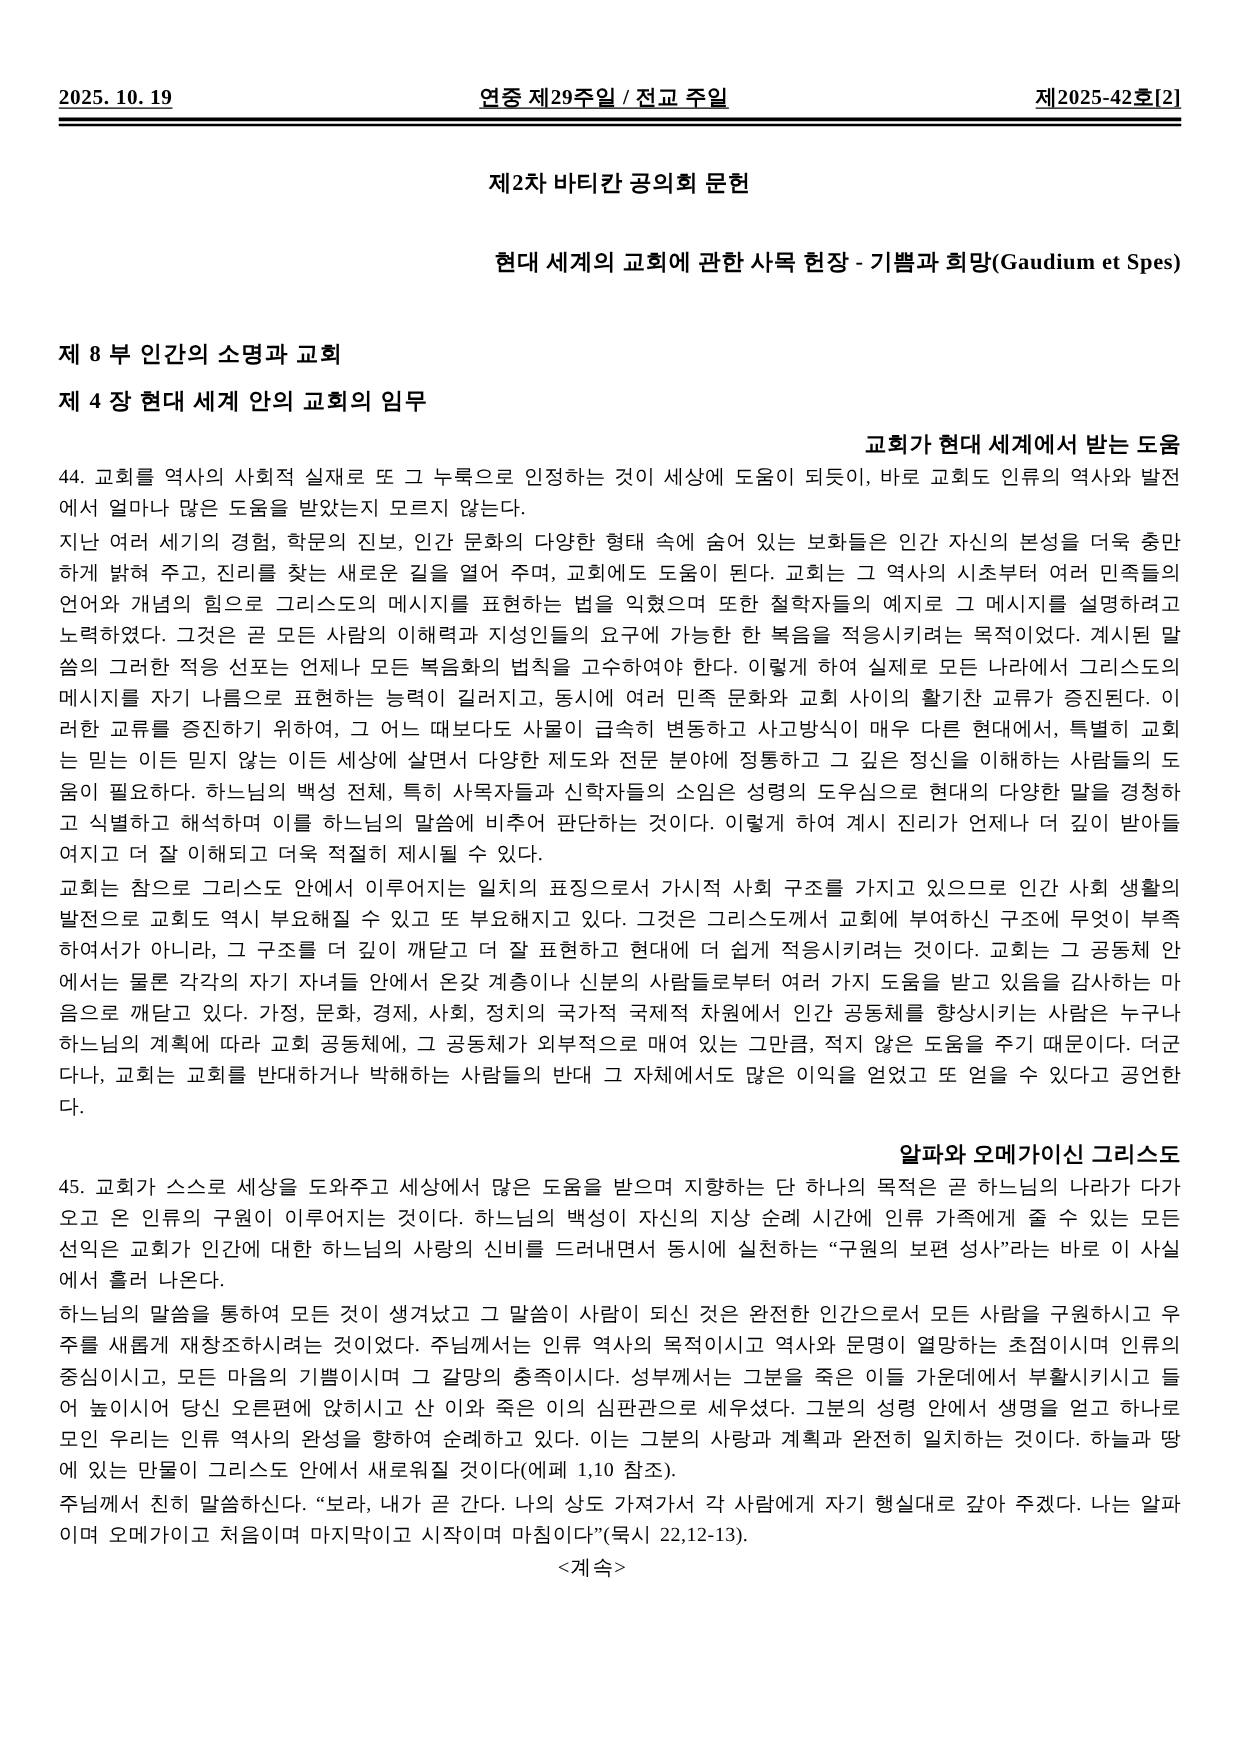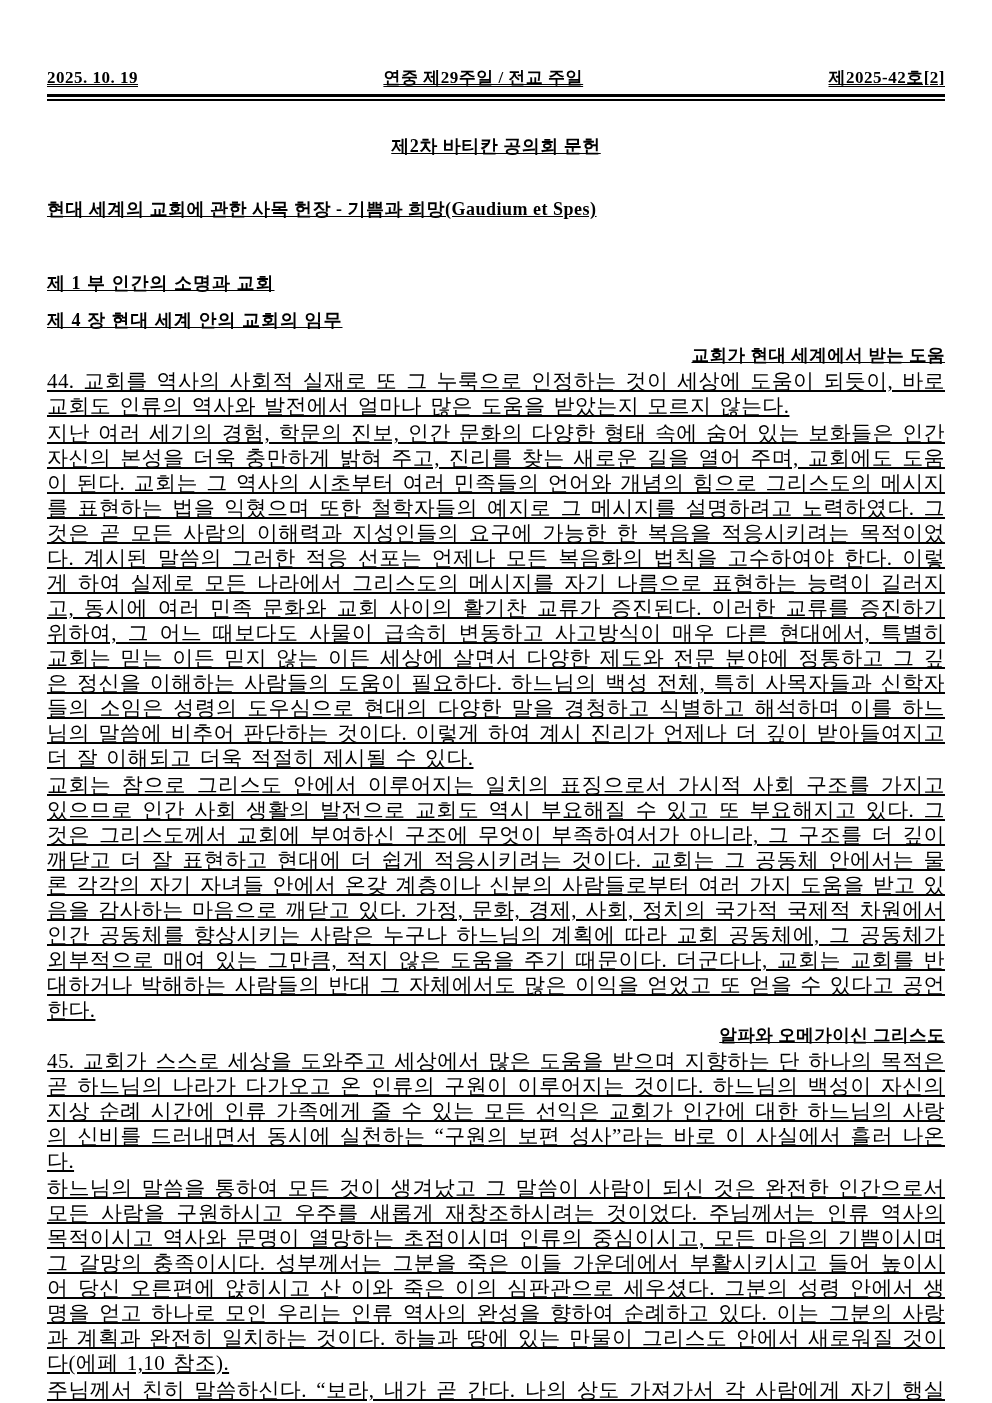--- a/index.html
+++ b/index.html
@@ -12,21 +12,20 @@
     height: 1403px;
     overflow: hidden;
     font-family: "Liberation Serif", "DejaVu Serif", serif;
     color: #000000;
   }
   .page {
     box-sizing: border-box;
     width: 992px;
     height: 1041px;
     padding: 0 47px;
-    text-decoration: underline;
   }
   
   .masthead {
     display: flex;
     justify-content: space-between;
     align-items: baseline;
     padding-top: 66px;
     font-weight: bold;
     font-size: 17px;
     letter-spacing: 0.5px;
@@ -45,21 +44,21 @@
   }
   
   .doc-title {
     text-align: center;
     font-weight: bold;
     font-size: 18px;
     margin-top: 33px;
     letter-spacing: 0.5px;
   }
   .doc-subtitle {
-    text-align: left;
+    text-align: right;
     font-weight: bold;
     font-size: 18px;
     margin-top: 39px;
     letter-spacing: 0.5px;
   }
   
   .part-heading {
     font-weight: bold;
     font-size: 18px;
     margin-top: 50px;
@@ -71,25 +70,25 @@
     margin-top: 13px;
     letter-spacing: 1px;
   }
   .sub-heading {
     font-weight: bold;
     font-size: 17.5px;
     margin-top: 11px;
     letter-spacing: 0.5px;
     text-align: right;
   }
-  .sub-heading.spaced { margin-top: 0; }
+  .sub-heading.spaced { margin-top: 13px; }
   
   .body-text p {
     margin: 0;
-    font-size: 21px;
+    font-size: 16px;
     line-height: 25px;
     text-align: justify;
     word-break: break-all;
     letter-spacing: 0.4px;
     word-spacing: 2.5px;
     margin-top: 2px;
   }
   
   .continued {
     text-align: center;
@@ -108,21 +107,21 @@
   <div class="masthead">
     <span class="left">2025. 10. 19</span>
     <span class="center">연중 제29주일 / 전교 주일</span>
     <span class="right">제2025-42호[2]</span>
   </div>
   <div class="double-rule"></div>
 
   <div class="doc-title">제2차 바티칸 공의회 문헌</div>
   <div class="doc-subtitle">현대 세계의 교회에 관한 사목 헌장 - 기쁨과 희망(Gaudium et Spes)</div>
 
-  <div class="part-heading">제 1 부 인간의 소명과 교회</div>
+  <div class="part-heading">제 8 부 인간의 소명과 교회</div>
   <div class="chapter-heading">제 4 장 현대 세계 안의 교회의 임무</div>
 
   <div class="sub-heading">교회가 현대 세계에서 받는 도움</div>
 
   <div class="body-text">
     <p>44. 교회를 역사의 사회적 실재로 또 그 누룩으로 인정하는 것이 세상에 도움이 되듯이, 바로 교회도 인류의 역사와 발전에서 얼마나 많은 도움을 받았는지 모르지 않는다.</p>
     <p>지난 여러 세기의 경험, 학문의 진보, 인간 문화의 다양한 형태 속에 숨어 있는 보화들은 인간 자신의 본성을 더욱 충만하게 밝혀 주고, 진리를 찾는 새로운 길을 열어 주며, 교회에도 도움이 된다. 교회는 그 역사의 시초부터 여러 민족들의 언어와 개념의 힘으로 그리스도의 메시지를 표현하는 법을 익혔으며 또한 철학자들의 예지로 그 메시지를 설명하려고 노력하였다. 그것은 곧 모든 사람의 이해력과 지성인들의 요구에 가능한 한 복음을 적응시키려는 목적이었다. 계시된 말씀의 그러한 적응 선포는 언제나 모든 복음화의 법칙을 고수하여야 한다. 이렇게 하여 실제로 모든 나라에서 그리스도의 메시지를 자기 나름으로 표현하는 능력이 길러지고, 동시에 여러 민족 문화와 교회 사이의 활기찬 교류가 증진된다. 이러한 교류를 증진하기 위하여, 그 어느 때보다도 사물이 급속히 변동하고 사고방식이 매우 다른 현대에서, 특별히 교회는 믿는 이든 믿지 않는 이든 세상에 살면서 다양한 제도와 전문 분야에 정통하고 그 깊은 정신을 이해하는 사람들의 도움이 필요하다. 하느님의 백성 전체, 특히 사목자들과 신학자들의 소임은 성령의 도우심으로 현대의 다양한 말을 경청하고 식별하고 해석하며 이를 하느님의 말씀에 비추어 판단하는 것이다. 이렇게 하여 계시 진리가 언제나 더 깊이 받아들여지고 더 잘 이해되고 더욱 적절히 제시될 수 있다.</p>
     <p>교회는 참으로 그리스도 안에서 이루어지는 일치의 표징으로서 가시적 사회 구조를 가지고 있으므로 인간 사회 생활의 발전으로 교회도 역시 부요해질 수 있고 또 부요해지고 있다. 그것은 그리스도께서 교회에 부여하신 구조에 무엇이 부족하여서가 아니라, 그 구조를 더 깊이 깨닫고 더 잘 표현하고 현대에 더 쉽게 적응시키려는 것이다. 교회는 그 공동체 안에서는 물론 각각의 자기 자녀들 안에서 온갖 계층이나 신분의 사람들로부터 여러 가지 도움을 받고 있음을 감사하는 마음으로 깨닫고 있다. 가정, 문화, 경제, 사회, 정치의 국가적 국제적 차원에서 인간 공동체를 향상시키는 사람은 누구나 하느님의 계획에 따라 교회 공동체에, 그 공동체가 외부적으로 매여 있는 그만큼, 적지 않은 도움을 주기 때문이다. 더군다나, 교회는 교회를 반대하거나 박해하는 사람들의 반대 그 자체에서도 많은 이익을 얻었고 또 얻을 수 있다고 공언한다.</p>
   </div>
 

